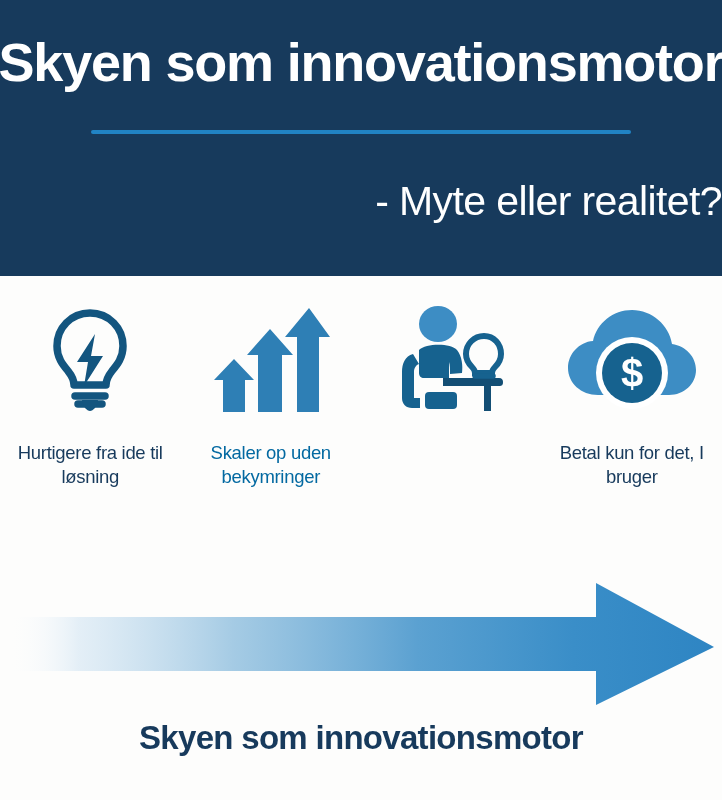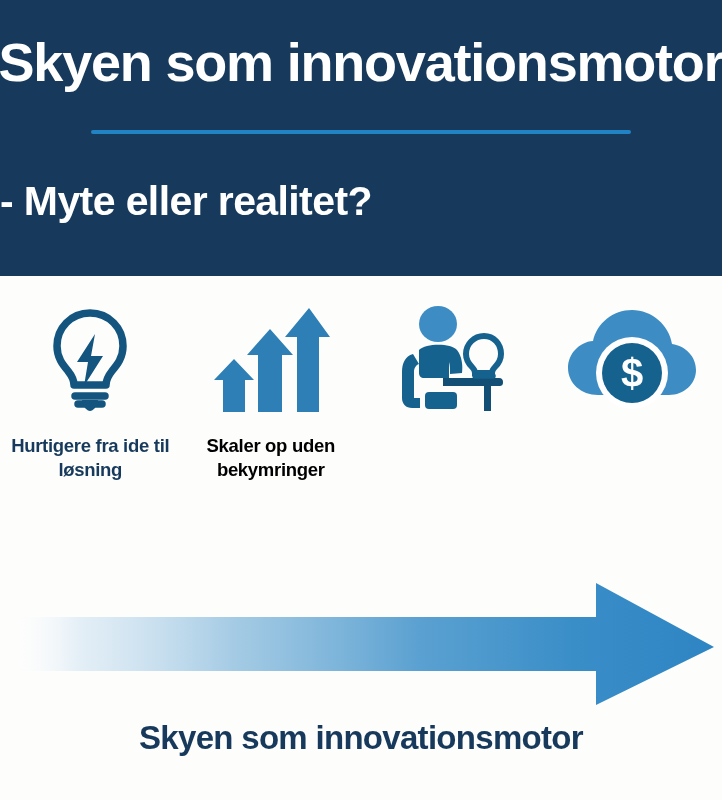--- a/index.html
+++ b/index.html
@@ -44,24 +44,24 @@
     width: 540px;
     height: 4px;
     background: #2183c4;
     border-radius: 2px;
   }
   .header-subtitle {
     position: absolute;
     top: 178px;
     left: 0;
     width: 722px;
-    text-align: left;
+    text-align: right;
     color: #ffffff;
     font-size: 41px;
-    font-weight: bold;
+    font-weight: normal;
     letter-spacing: -0.6px;
     white-space: nowrap;
   }
 
   
   .benefits {
     position: absolute;
     left: 0;
     top: 300px;
     width: 722px;
@@ -75,30 +75,30 @@
     flex-direction: column;
     align-items: center;
   }
   .benefit-icon {
     height: 120px;
     display: flex;
     align-items: center;
     justify-content: center;
   }
   .benefit-caption {
-    margin-top: 14px;
+    margin-top: 21px;
     text-align: center;
     font-size: 18.5px;
-    font-weight: bold;
+    font-weight: normal;
     line-height: 1.32;
     letter-spacing: -0.3px;
     max-width: 160px;
   }
   .tone-dark { color: #173a5c; }
-  .tone-mid  { color: #000000; }
+  .tone-mid  { color: #0369a1; }
 
   
   .arrow-wrap {
     position: absolute;
     left: 0;
     top: 575px;
     width: 722px;
     height: 135px;
     overflow: hidden;
   }
@@ -178,20 +178,21 @@
 
   <div class="benefit">
     <div class="benefit-icon">
       <svg width="130" height="106" viewBox="0 0 130 106" aria-hidden="true">
         <path d="M31 88 C14 88 1 76 1 61 C1 47 12 35 26 34 C30 16 46 3 65 3 C85 3 102 18 105 37 C119 39 129 50 129 63 C129 77 117 88 102 88 Z" fill="#3d8dc4"></path>
         <circle cx="65" cy="66" r="36" fill="#ffffff"></circle>
         <circle cx="65" cy="66" r="30" fill="#16628f"></circle>
         <text x="65" y="66" font-family="'Liberation Sans', sans-serif" font-size="40" font-weight="bold" fill="#ffffff" text-anchor="middle" dominant-baseline="central">$</text>
       </svg>
     </div>
+    <div class="benefit-caption tone-dark">Betal kun for det, I bruger</div>
   </div>
 
 </div>
 
 <div class="arrow-wrap">
   <svg class="arrow-svg" width="760" height="135" viewBox="0 0 760 135" aria-hidden="true">
     <defs>
       <linearGradient id="arrowGrad" x1="0" y1="0" x2="1" y2="0">
         <stop offset="0%" stop-color="#ffffff" stop-opacity="0"></stop>
         <stop offset="10%" stop-color="#cfe3f2" stop-opacity="0.55"></stop>

